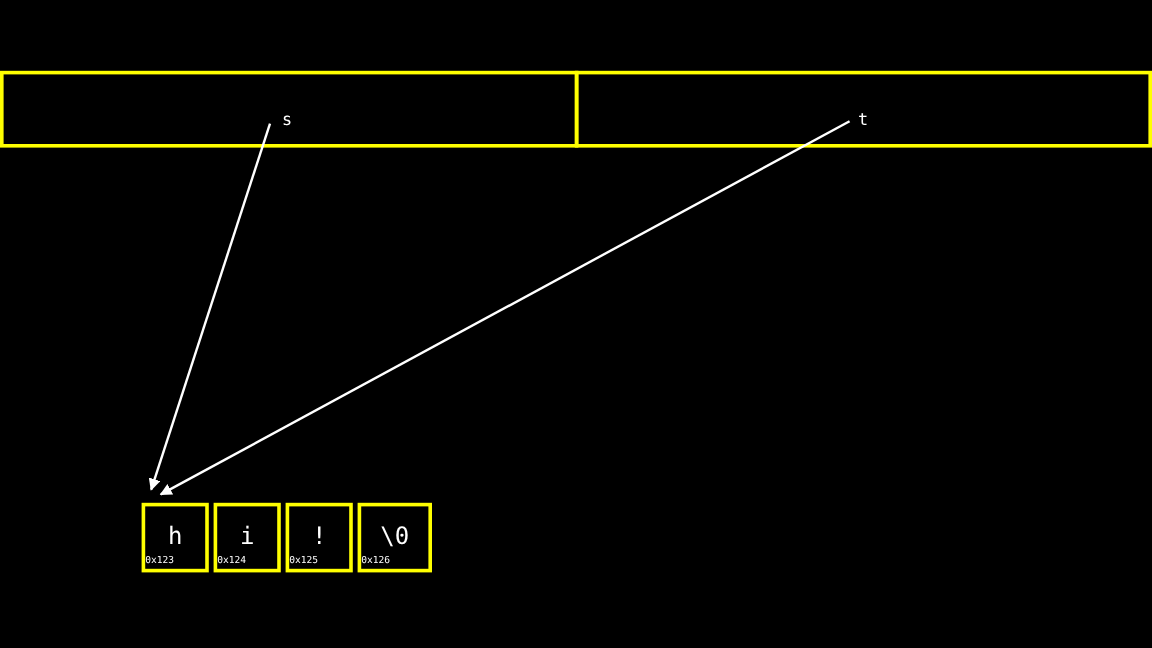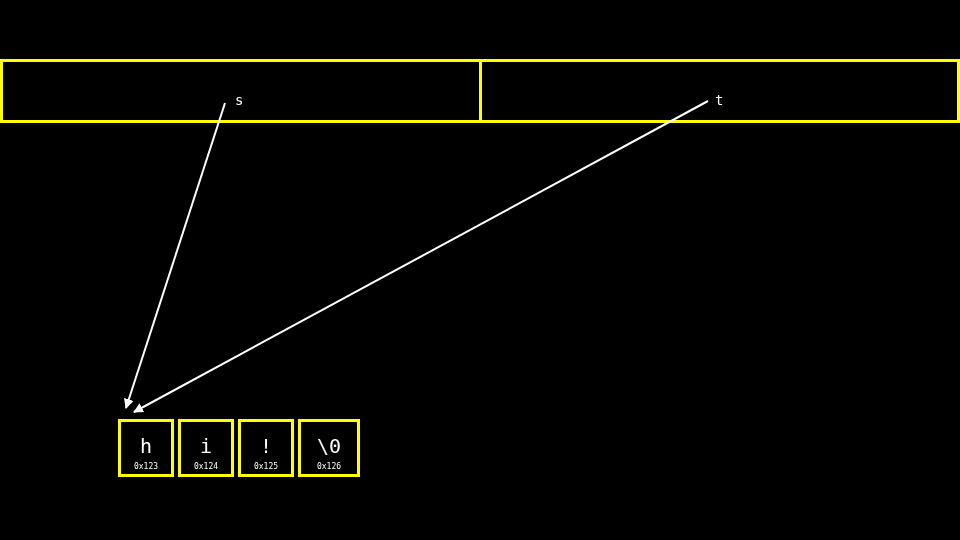--- a/index.html
+++ b/index.html
@@ -4,21 +4,21 @@
   <style>
     html, body { margin: 0; padding: 0; background: #000; }
     body { width: 960px; height: 540px; position: relative; overflow: hidden;
            font-family: "DejaVu Sans Mono", monospace; color: #fff; }
     .var-box { position: absolute; top: 59px; height: 58px; border: 3px solid #ffff00; box-sizing: content-box; }
     #box-s { left: 0; width: 476px; }
     #box-t { left: 479px; width: 475px; }
     .var-label { position: absolute; font-size: 14px; color: #fff; }
     .cell { position: absolute; top: 419px; width: 56px; height: 58px; border: 3px solid #ffff00; box-sizing: border-box; }
     .cell .ch { position: absolute; top: 12px; width: 100%; text-align: center; font-size: 20px; }
-    .cell .addr { position: absolute; top: 40px; width: 100%; text-align: center; font-size: 8px; }
+    .cell .addr { position: absolute; top: 40px; width: 100%; font-size: 8px; }
     svg { position: absolute; left: 0; top: 0; }
   </style>
 </head>
 <body>
 
 <div id="box-s" class="var-box"></div>
 <div id="box-t" class="var-box"></div>
 <span class="var-label" style="left:235px;top:92px;">s</span>
 <span class="var-label" style="left:715px;top:92px;">t</span>
 

